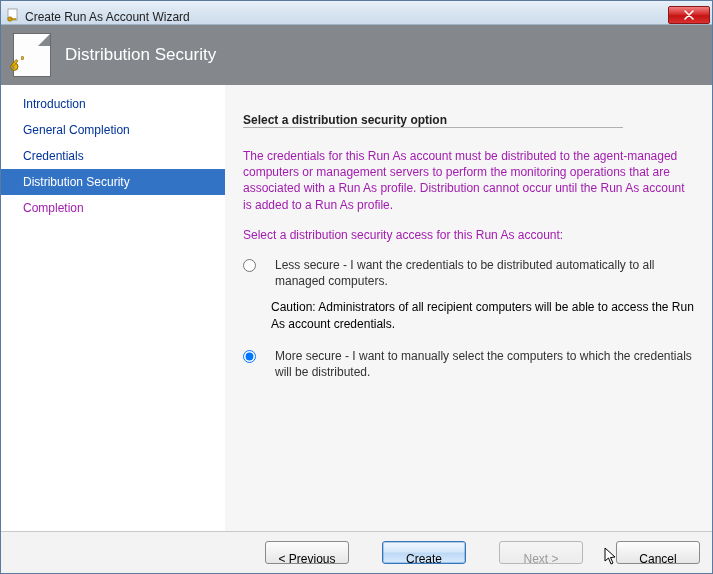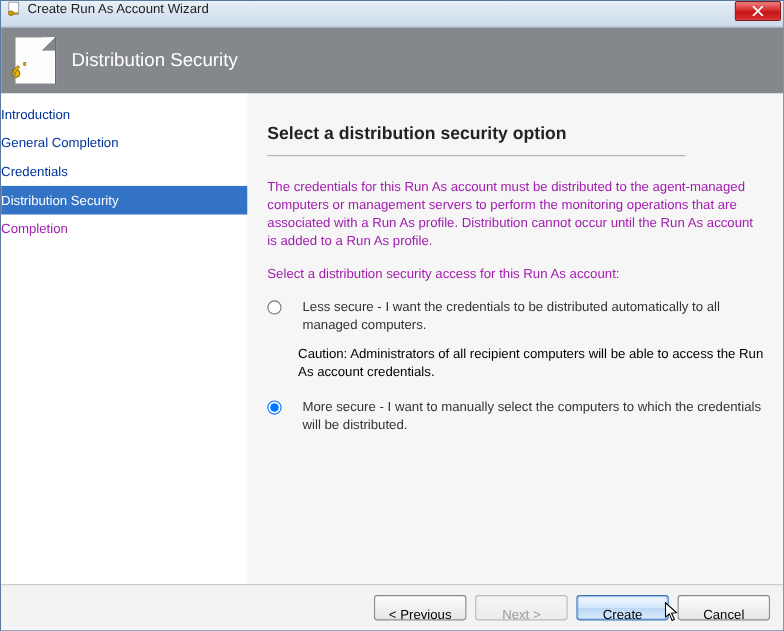--- a/index.html
+++ b/index.html
@@ -14,21 +14,21 @@
     flex-direction: column;
     overflow: hidden;
   }
 
   
   .titlebar {
     height: 24px;
     background: linear-gradient(to bottom, #e8f0f8 0%, #d8e4f0 50%, #cddbec 100%);
     border-bottom: 1px solid #9fb2c8;
     display: flex;
-    align-items: flex-start;
+    align-items: flex-end;
     padding: 0 2px 0 4px;
   }
   .titlebar .icon {
     width: 16px; height: 16px;
     margin-right: 4px;
     display:flex;align-items:center;justify-content:center;
   }
   .titlebar .title {
     flex: 1;
     color: #222;
@@ -82,44 +82,44 @@
     flex:1;
     display:flex;
     min-height:0;
   }
   .sidebar {
     width: 224px;
     background:#fff;
     padding-top:6px;
   }
   .side-item {
-    padding: 4px 0;
+    padding: 4px 22px;
     color:#003399;
     cursor:pointer;
     font-size:12px;
     line-height: 18px;
   }
   .side-item.active {
     background:#3373c6;
     color:#fff;
   }
   .main {
     flex:1;
     background:#f6f6f6;
     padding: 28px 18px 10px 18px;
     color:#333;
     font-size:12px;
     display:flex;
     flex-direction:column;
   }
   .main h2 {
-    font-size:16px;
+    font-size:12px;
     font-weight:bold;
     color:#222;
-    padding-bottom:10px;
+    padding-bottom:0;
     border-bottom:1px solid #b0b0b0;
     margin-bottom:20px;
     width: 380px;
   }
   .main p { line-height:1.35; margin-bottom:14px; color:#a21caf; }
   .option-row { display:flex; gap:19px; margin-bottom:6px; align-items:flex-start;}
   .option-row input[type=radio]{ margin-top:2px;}
   .option-row label { flex:1; line-height:1.35;}
   .caution { color:#000000; margin: 4px 0 16px 28px; line-height:1.35;}
 
@@ -136,20 +136,21 @@
   }
   .btn {
     min-width:84px;
     height:23px;
     font-size:12px;
     border:1px solid #8a8a8a;
     border-radius:3px;
     background: linear-gradient(to bottom, #fdfdfd, #e6e6e6);
     cursor:pointer;
     padding: 10px 10px;
+    margin-left: 25px;
   }
   .btn:disabled {
     color:#9a9a9a;
     border-color:#b8b8b8;
     background:linear-gradient(to bottom,#f5f5f5,#ececec);
     cursor:default;
   }
   .btn.primary {
     border:1px solid #3a74b8;
     background: linear-gradient(to bottom, #f2f8ff, #d5e7fb 48%, #bcd8f5 52%, #d9ebfc);
@@ -218,19 +219,19 @@
 
     <div class="option-row">
       <input type="radio" name="sec" id="more" checked="" style="">
       <label for="more">More secure - I want to manually select the computers to which the credentials will be distributed.</label>
     </div>
   </div>
 </div>
 
 <div class="footer">
   <button class="btn">&lt; Previous</button>
+  <button class="btn primary">Create</button>
   <button class="btn" disabled="">Next &gt;</button>
-  <button class="btn primary">Create</button>
   <button class="btn">Cancel</button>
   <svg class="cursor-img" width="16" height="20" viewBox="0 0 16 20">
     <path d="M1 1 L1 14 L4.5 11 L7 17 L9 16 L6.5 10.5 L11 10 Z" fill="#fff" stroke="#000" stroke-width="1"></path>
   </svg>
 </div>
 
 </body></html>

